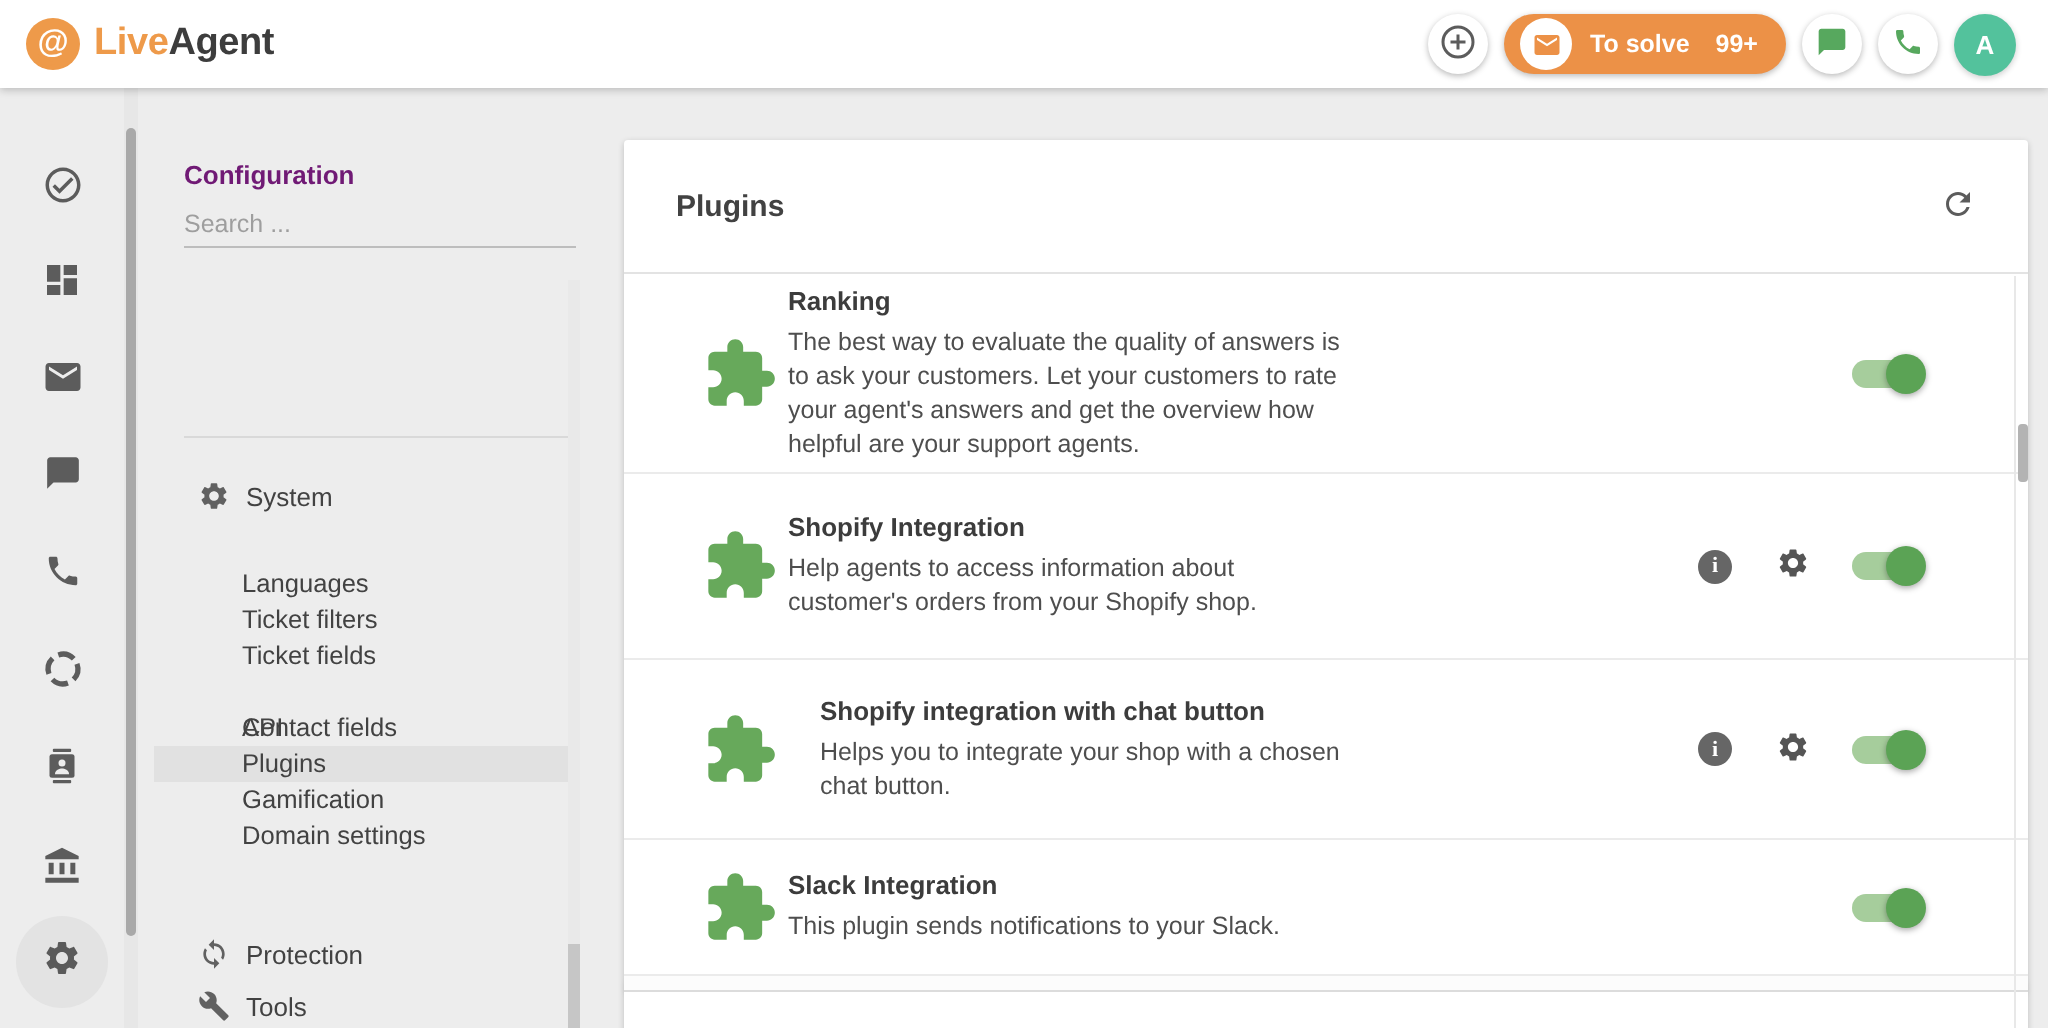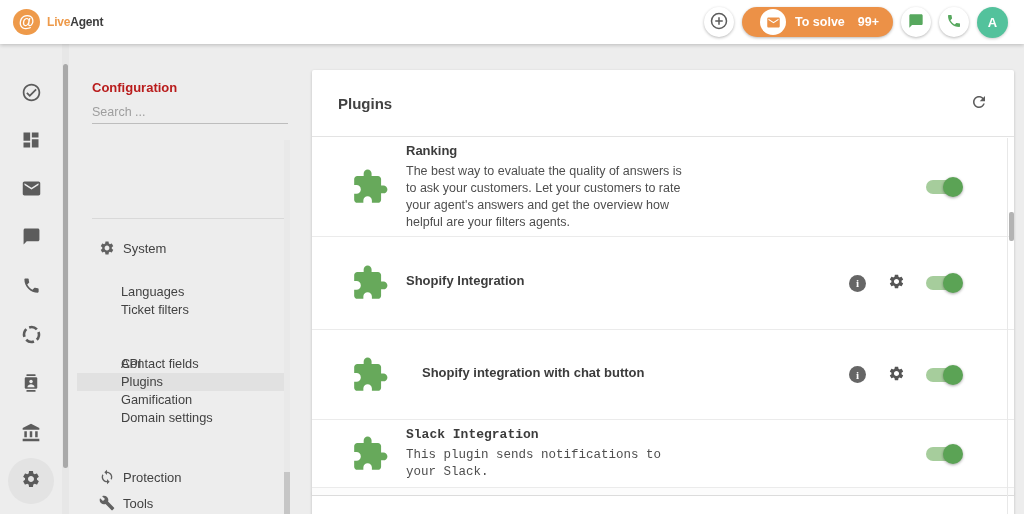--- a/index.html
+++ b/index.html
@@ -7,46 +7,46 @@
   body { font-family:"Liberation Sans", sans-serif; background:#ededed; overflow:hidden; position:relative; }
 
   
   .top-header { position:absolute; left:0; top:0; width:1024px; height:44px; background:#fff;
     box-shadow:0 1px 4px rgba(0,0,0,.22); z-index:20; display:flex; align-items:center; }
   .logo { display:flex; align-items:center; gap:7px; margin-left:13px; cursor:pointer; }
   .logo-bubble { position:relative; width:27px; height:26px; border-radius:50%; background:#EE9A4A;
     display:flex; align-items:center; justify-content:center; color:#fff; font-weight:bold; font-size:16px; }
   .logo-bubble::after { content:""; position:absolute; left:3px; bottom:-4px; width:0; height:0;
     border:5px solid transparent; border-top-color:#EE9A4A; transform:rotate(28deg); }
-  .logo-text { font-size:12px; font-weight:bold; letter-spacing:-.2px; }
+  .logo-text { font-size:19px; font-weight:bold; letter-spacing:-.2px; }
   .lt-live { color:#EE9A4A; }
   .lt-agent { color:#3d3d3d; }
   .header-actions { margin-left:auto; margin-right:16px; display:flex; align-items:center; gap:8px; }
   .circle-btn { width:30px; height:30px; border-radius:50%; background:#fff; border:none; cursor:pointer;
     box-shadow:0 1px 3px rgba(0,0,0,.28); display:flex; align-items:center; justify-content:center; }
   .to-solve { height:30px; border:none; border-radius:15px; background:#EC9147; color:#fff; cursor:pointer;
-    box-shadow:0 1px 3px rgba(0,0,0,.28); display:flex; align-items:center; padding:0 14px 0 18px; gap:9px;
+    box-shadow:0 1px 3px rgba(0,0,0,.28); display:flex; align-items:center; padding:0 14px 0 8px; gap:9px;
     font-family:"Liberation Sans", sans-serif; }
   .ts-circle { width:26px; height:26px; border-radius:50%; background:#fff; display:flex; align-items:center; justify-content:center; }
   .ts-label { font-size:12.5px; font-weight:bold; color:#fff; }
   .ts-count { font-size:12.5px; font-weight:bold; color:#fff; margin-left:4px; }
   .avatar { width:31px; height:31px; border-radius:50%; background:#53C29C; color:#fff; font-size:13px; font-weight:bold;
     display:flex; align-items:center; justify-content:center; cursor:pointer; box-shadow:0 1px 3px rgba(0,0,0,.2); }
 
   
   .icon-rail { position:absolute; left:0; top:44px; width:62px; bottom:0; background:#ededed; }
   .rail-ic { position:absolute; left:19px; width:24px; height:24px; display:flex; align-items:center; justify-content:center; cursor:pointer; }
   .rail-active { position:absolute; left:8px; top:414px; width:46px; height:46px; border-radius:50%; background:#e3e3e3;
     display:flex; align-items:center; justify-content:center; cursor:pointer; }
   .rail-sb { position:absolute; left:62px; top:44px; width:7px; bottom:0; background:#e7e7e7; }
   .rail-sb-thumb { position:absolute; left:1px; top:20px; width:5px; height:404px; background:#a9a9a9; border-radius:3px; }
 
   
   .config { position:absolute; left:77px; top:44px; width:213px; bottom:0; }
-  .cfg-title { position:absolute; left:15px; top:36px; font-size:13px; font-weight:bold; color:#b91c1c; }
+  .cfg-title { position:absolute; left:15px; top:36px; font-size:13px; font-weight:bold; color:#701a75; }
   .cfg-search { position:absolute; left:15px; top:56px; width:196px; height:24px; border:none; background:transparent;
     border-bottom:1px solid #bdbdbd; font-size:12.5px; color:#555; outline:none; font-family:"Liberation Sans", sans-serif; }
   .cfg-search::placeholder { color:#9e9e9e; }
   .cfg-item { position:absolute; left:0; width:213px; height:26px; display:flex; align-items:center; cursor:pointer;
     font-size:13px; color:#424242; }
   .cfg-item .ci-ic { width:18px; height:18px; margin-left:21px; margin-right:7px; flex:none; display:flex; align-items:center; justify-content:center; }
   .cfg-sub { position:absolute; left:0; width:213px; height:18px; line-height:18px; padding-left:44px;
     font-size:12.8px; color:#424242; cursor:pointer; }
   .cfg-sub.selected { background:#e1e1e1; }
   .cfg-div { position:absolute; left:15px; width:196px; height:1px; background:#d9d9d9; }
@@ -54,23 +54,23 @@
   .cfg-sb-thumb { position:absolute; left:0; bottom:0; width:6px; height:42px; background:#c6c6c6; }
 
   
   .card { position:absolute; left:312px; top:70px; width:702px; height:460px; background:#fff;
     border-radius:2px; box-shadow:0 1px 3px rgba(0,0,0,.2); }
   .card-header { height:67px; border-bottom:1px solid #e3e3e3; display:flex; align-items:center; padding:0 22px 0 26px; }
   .card-title { font-size:15px; font-weight:bold; color:#424242; }
   .refresh-btn { margin-left:auto; width:26px; height:26px; border:none; background:transparent; cursor:pointer;
     display:flex; align-items:center; justify-content:center; }
   .plugin-row { display:flex; align-items:center; padding:0 54px 0 38px; border-bottom:1px solid #ebebeb; }
-  .row-1 { height:100px; } .row-2 { height:93px;align-items:center; } .row-3 { height:90px;gap:16px; } .row-4 { height:68px;font-family:Liberation Mono, monospace; }
+  .row-1 { height:100px; } .row-2 { height:93px;align-items:center; } .row-3 { height:90px;gap:16px; } .row-4 { height:68px; }
   .puzzle { width:40px; height:40px; flex:none; display:flex; align-items:center; justify-content:center; }
-  .p-texts { margin-left:16px; max-width:285px; }
+  .p-texts { margin-left:4px; max-width:285px; }
   .p-name { font-size:13px; font-weight:bold; color:#3c3c3c; margin-bottom:5px; }
   .p-desc { font-size:12.5px; color:#4e4e4e; line-height:17px; }
   .p-actions { margin-left:auto; display:flex; align-items:center; gap:21px; }
   .info-ic { width:17px; height:17px; border-radius:50%; background:#666; color:#fff; font-size:11px; font-weight:bold;
     font-family:"Liberation Serif", serif; display:flex; align-items:center; justify-content:center; cursor:pointer; }
   .gear-btn { width:18px; height:18px; border:none; background:transparent; padding:0; cursor:pointer;
     display:flex; align-items:center; justify-content:center; }
   .toggle { width:34px; height:14px; border-radius:7px; background:#a6cd9c; position:relative; cursor:pointer; flex:none; }
   .toggle .knob { position:absolute; right:-3px; top:-3px; width:20px; height:20px; border-radius:50%;
     background:#5ba355; box-shadow:0 1px 3px rgba(0,0,0,.35); }
@@ -195,20 +195,21 @@
     <span class="ci-ic">
       <svg width="16" height="16" viewBox="0 0 24 24" fill="#616161">
           <path d="M19.14 12.94c.04-.3.06-.61.06-.94 0-.32-.02-.64-.07-.94l2.03-1.58c.18-.14.23-.41.12-.61l-1.92-3.32c-.12-.22-.37-.29-.59-.22l-2.39.96c-.5-.38-1.03-.7-1.62-.94l-.36-2.54c-.04-.24-.24-.41-.48-.41h-3.84c-.24 0-.43.17-.47.41l-.36 2.54c-.59.24-1.13.57-1.62.94l-2.39-.96c-.22-.08-.47 0-.59.22L2.74 8.87c-.12.21-.08.47.12.61l2.03 1.58c-.05.3-.09.63-.09.94s.02.64.07.94l-2.03 1.58c-.18.14-.23.41-.12.61l1.92 3.32c.12.22.37.29.59.22l2.39-.96c.5.38 1.03.7 1.62.94l.36 2.54c.05.24.24.41.48.41h3.84c.24 0 .44-.17.47-.41l.36-2.54c.59-.24 1.13-.56 1.62-.94l2.39.96c.22.08.47 0 .59-.22l1.92-3.32c.12-.22.07-.47-.12-.61l-2.01-1.58zM12 15.6c-1.98 0-3.6-1.62-3.6-3.6s1.62-3.6 3.6-3.6 3.6 1.62 3.6 3.6-1.62 3.6-3.6 3.6z"></path>
         </svg>
     </span>
     <span>System</span>
   </div>
 
   <div class="cfg-sub" style="top:239px">Languages</div>
   <div class="cfg-sub" style="top:257px">Ticket filters</div>
+  <div class="cfg-sub" style="top:275px">Ticket fields</div>
   <div class="cfg-sub" style="top:311px">Contact fields</div>
   <div class="cfg-sub" style="top:311px">API</div>
   <div class="cfg-sub selected" style="top:329px">Plugins</div>
   <div class="cfg-sub" style="top:347px">Gamification</div>
   <div class="cfg-sub" style="top:365px">Domain settings</div>
 
   <div class="cfg-item" style="top:420px">
     <span class="ci-ic">
       <svg width="16" height="16" viewBox="0 0 24 24" fill="#616161">
           <path d="M12 4V1L8 5l4 4V6c3.31 0 6 2.69 6 6 0 1.01-.25 1.97-.7 2.8l1.46 1.46C19.54 15.03 20 13.57 20 12c0-4.42-3.58-8-8-8zm0 14c-3.31 0-6-2.69-6-6 0-1.01.25-1.97.7-2.8L5.24 7.74C4.46 8.97 4 10.43 4 12c0 4.42 3.58 8 8 8v3l4-4-4-4v3z"></path>
@@ -242,37 +243,38 @@
   </div>
 
   <div class="plugin-row row-1">
     <span class="puzzle">
       <svg width="38" height="38" viewBox="0 0 24 24" fill="#67A95B">
           <path d="M20.5 11H19V7c0-1.1-.9-2-2-2h-4V3.5C13 2.12 11.88 1 10.5 1S8 2.12 8 3.5V5H4c-1.1 0-1.99.9-1.99 2v3.8H3.5c1.49 0 2.7 1.21 2.7 2.7s-1.21 2.7-2.7 2.7H2V20c0 1.1.9 2 2 2h3.8v-1.5c0-1.49 1.21-2.7 2.7-2.7 1.49 0 2.7 1.21 2.7 2.7V22H17c1.1 0 2-.9 2-2v-4h1.5c1.38 0 2.5-1.12 2.5-2.5S21.88 11 20.5 11z"></path>
         </svg>
     </span>
     <div class="p-texts">
       <div class="p-name">Ranking</div>
-      <div class="p-desc">The best way to evaluate the quality of answers is to ask your customers. Let your customers to rate your agent's answers and get the overview how helpful are your filters agents.</div>
+      <div class="p-desc">The best way to evaluate the quality of answers is to ask your customers. Let your customers to rate your agent's answers and get the overview how helpful are your support agents.</div>
     </div>
     <div class="p-actions">
       <div class="toggle">
           <div class="knob"></div>
         </div>
     </div>
   </div>
 
   <div class="plugin-row row-2">
     <span class="puzzle">
       <svg width="38" height="38" viewBox="0 0 24 24" fill="#67A95B">
           <path d="M20.5 11H19V7c0-1.1-.9-2-2-2h-4V3.5C13 2.12 11.88 1 10.5 1S8 2.12 8 3.5V5H4c-1.1 0-1.99.9-1.99 2v3.8H3.5c1.49 0 2.7 1.21 2.7 2.7s-1.21 2.7-2.7 2.7H2V20c0 1.1.9 2 2 2h3.8v-1.5c0-1.49 1.21-2.7 2.7-2.7 1.49 0 2.7 1.21 2.7 2.7V22H17c1.1 0 2-.9 2-2v-4h1.5c1.38 0 2.5-1.12 2.5-2.5S21.88 11 20.5 11z"></path>
         </svg>
     </span>
     <div class="p-texts">
       <div class="p-name">Shopify Integration</div>
+      <div class="p-desc">Help agents to access information about customer's orders from your Shopify shop.</div>
     </div>
     <div class="p-actions">
       <span class="info-ic">i</span>
       <button class="gear-btn">
         <span>
           <svg width="17" height="17" viewBox="0 0 24 24" fill="#555">
               <path d="M19.14 12.94c.04-.3.06-.61.06-.94 0-.32-.02-.64-.07-.94l2.03-1.58c.18-.14.23-.41.12-.61l-1.92-3.32c-.12-.22-.37-.29-.59-.22l-2.39.96c-.5-.38-1.03-.7-1.62-.94l-.36-2.54c-.04-.24-.24-.41-.48-.41h-3.84c-.24 0-.43.17-.47.41l-.36 2.54c-.59.24-1.13.57-1.62.94l-2.39-.96c-.22-.08-.47 0-.59.22L2.74 8.87c-.12.21-.08.47.12.61l2.03 1.58c-.05.3-.09.63-.09.94s.02.64.07.94l-2.03 1.58c-.18.14-.23.41-.12.61l1.92 3.32c.12.22.37.29.59.22l2.39-.96c.5.38 1.03.7 1.62.94l.36 2.54c.05.24.24.41.48.41h3.84c.24 0 .44-.17.47-.41l.36-2.54c.59-.24 1.13-.56 1.62-.94l2.39.96c.22.08.47 0 .59-.22l1.92-3.32c.12-.22.07-.47-.12-.61l-2.01-1.58zM12 15.6c-1.98 0-3.6-1.62-3.6-3.6s1.62-3.6 3.6-3.6 3.6 1.62 3.6 3.6-1.62 3.6-3.6 3.6z"></path>
             </svg>
         </span>
       </button>
@@ -283,20 +285,21 @@
   </div>
 
   <div class="plugin-row row-3">
     <span class="puzzle">
       <svg width="38" height="38" viewBox="0 0 24 24" fill="#67A95B">
           <path d="M20.5 11H19V7c0-1.1-.9-2-2-2h-4V3.5C13 2.12 11.88 1 10.5 1S8 2.12 8 3.5V5H4c-1.1 0-1.99.9-1.99 2v3.8H3.5c1.49 0 2.7 1.21 2.7 2.7s-1.21 2.7-2.7 2.7H2V20c0 1.1.9 2 2 2h3.8v-1.5c0-1.49 1.21-2.7 2.7-2.7 1.49 0 2.7 1.21 2.7 2.7V22H17c1.1 0 2-.9 2-2v-4h1.5c1.38 0 2.5-1.12 2.5-2.5S21.88 11 20.5 11z"></path>
         </svg>
     </span>
     <div class="p-texts">
       <div class="p-name">Shopify integration with chat button</div>
+      <div class="p-desc">Helps you to integrate your shop with a chosen chat button.</div>
     </div>
     <div class="p-actions">
       <span class="info-ic">i</span>
       <button class="gear-btn">
         <span>
           <svg width="17" height="17" viewBox="0 0 24 24" fill="#555">
               <path d="M19.14 12.94c.04-.3.06-.61.06-.94 0-.32-.02-.64-.07-.94l2.03-1.58c.18-.14.23-.41.12-.61l-1.92-3.32c-.12-.22-.37-.29-.59-.22l-2.39.96c-.5-.38-1.03-.7-1.62-.94l-.36-2.54c-.04-.24-.24-.41-.48-.41h-3.84c-.24 0-.43.17-.47.41l-.36 2.54c-.59.24-1.13.57-1.62.94l-2.39-.96c-.22-.08-.47 0-.59.22L2.74 8.87c-.12.21-.08.47.12.61l2.03 1.58c-.05.3-.09.63-.09.94s.02.64.07.94l-2.03 1.58c-.18.14-.23.41-.12.61l1.92 3.32c.12.22.37.29.59.22l2.39-.96c.5.38 1.03.7 1.62.94l.36 2.54c.05.24.24.41.48.41h3.84c.24 0 .44-.17.47-.41l.36-2.54c.59-.24 1.13-.56 1.62-.94l2.39.96c.22.08.47 0 .59-.22l1.92-3.32c.12-.22.07-.47-.12-.61l-2.01-1.58zM12 15.6c-1.98 0-3.6-1.62-3.6-3.6s1.62-3.6 3.6-3.6 3.6 1.62 3.6 3.6-1.62 3.6-3.6 3.6z"></path>
             </svg>
         </span>
       </button>

